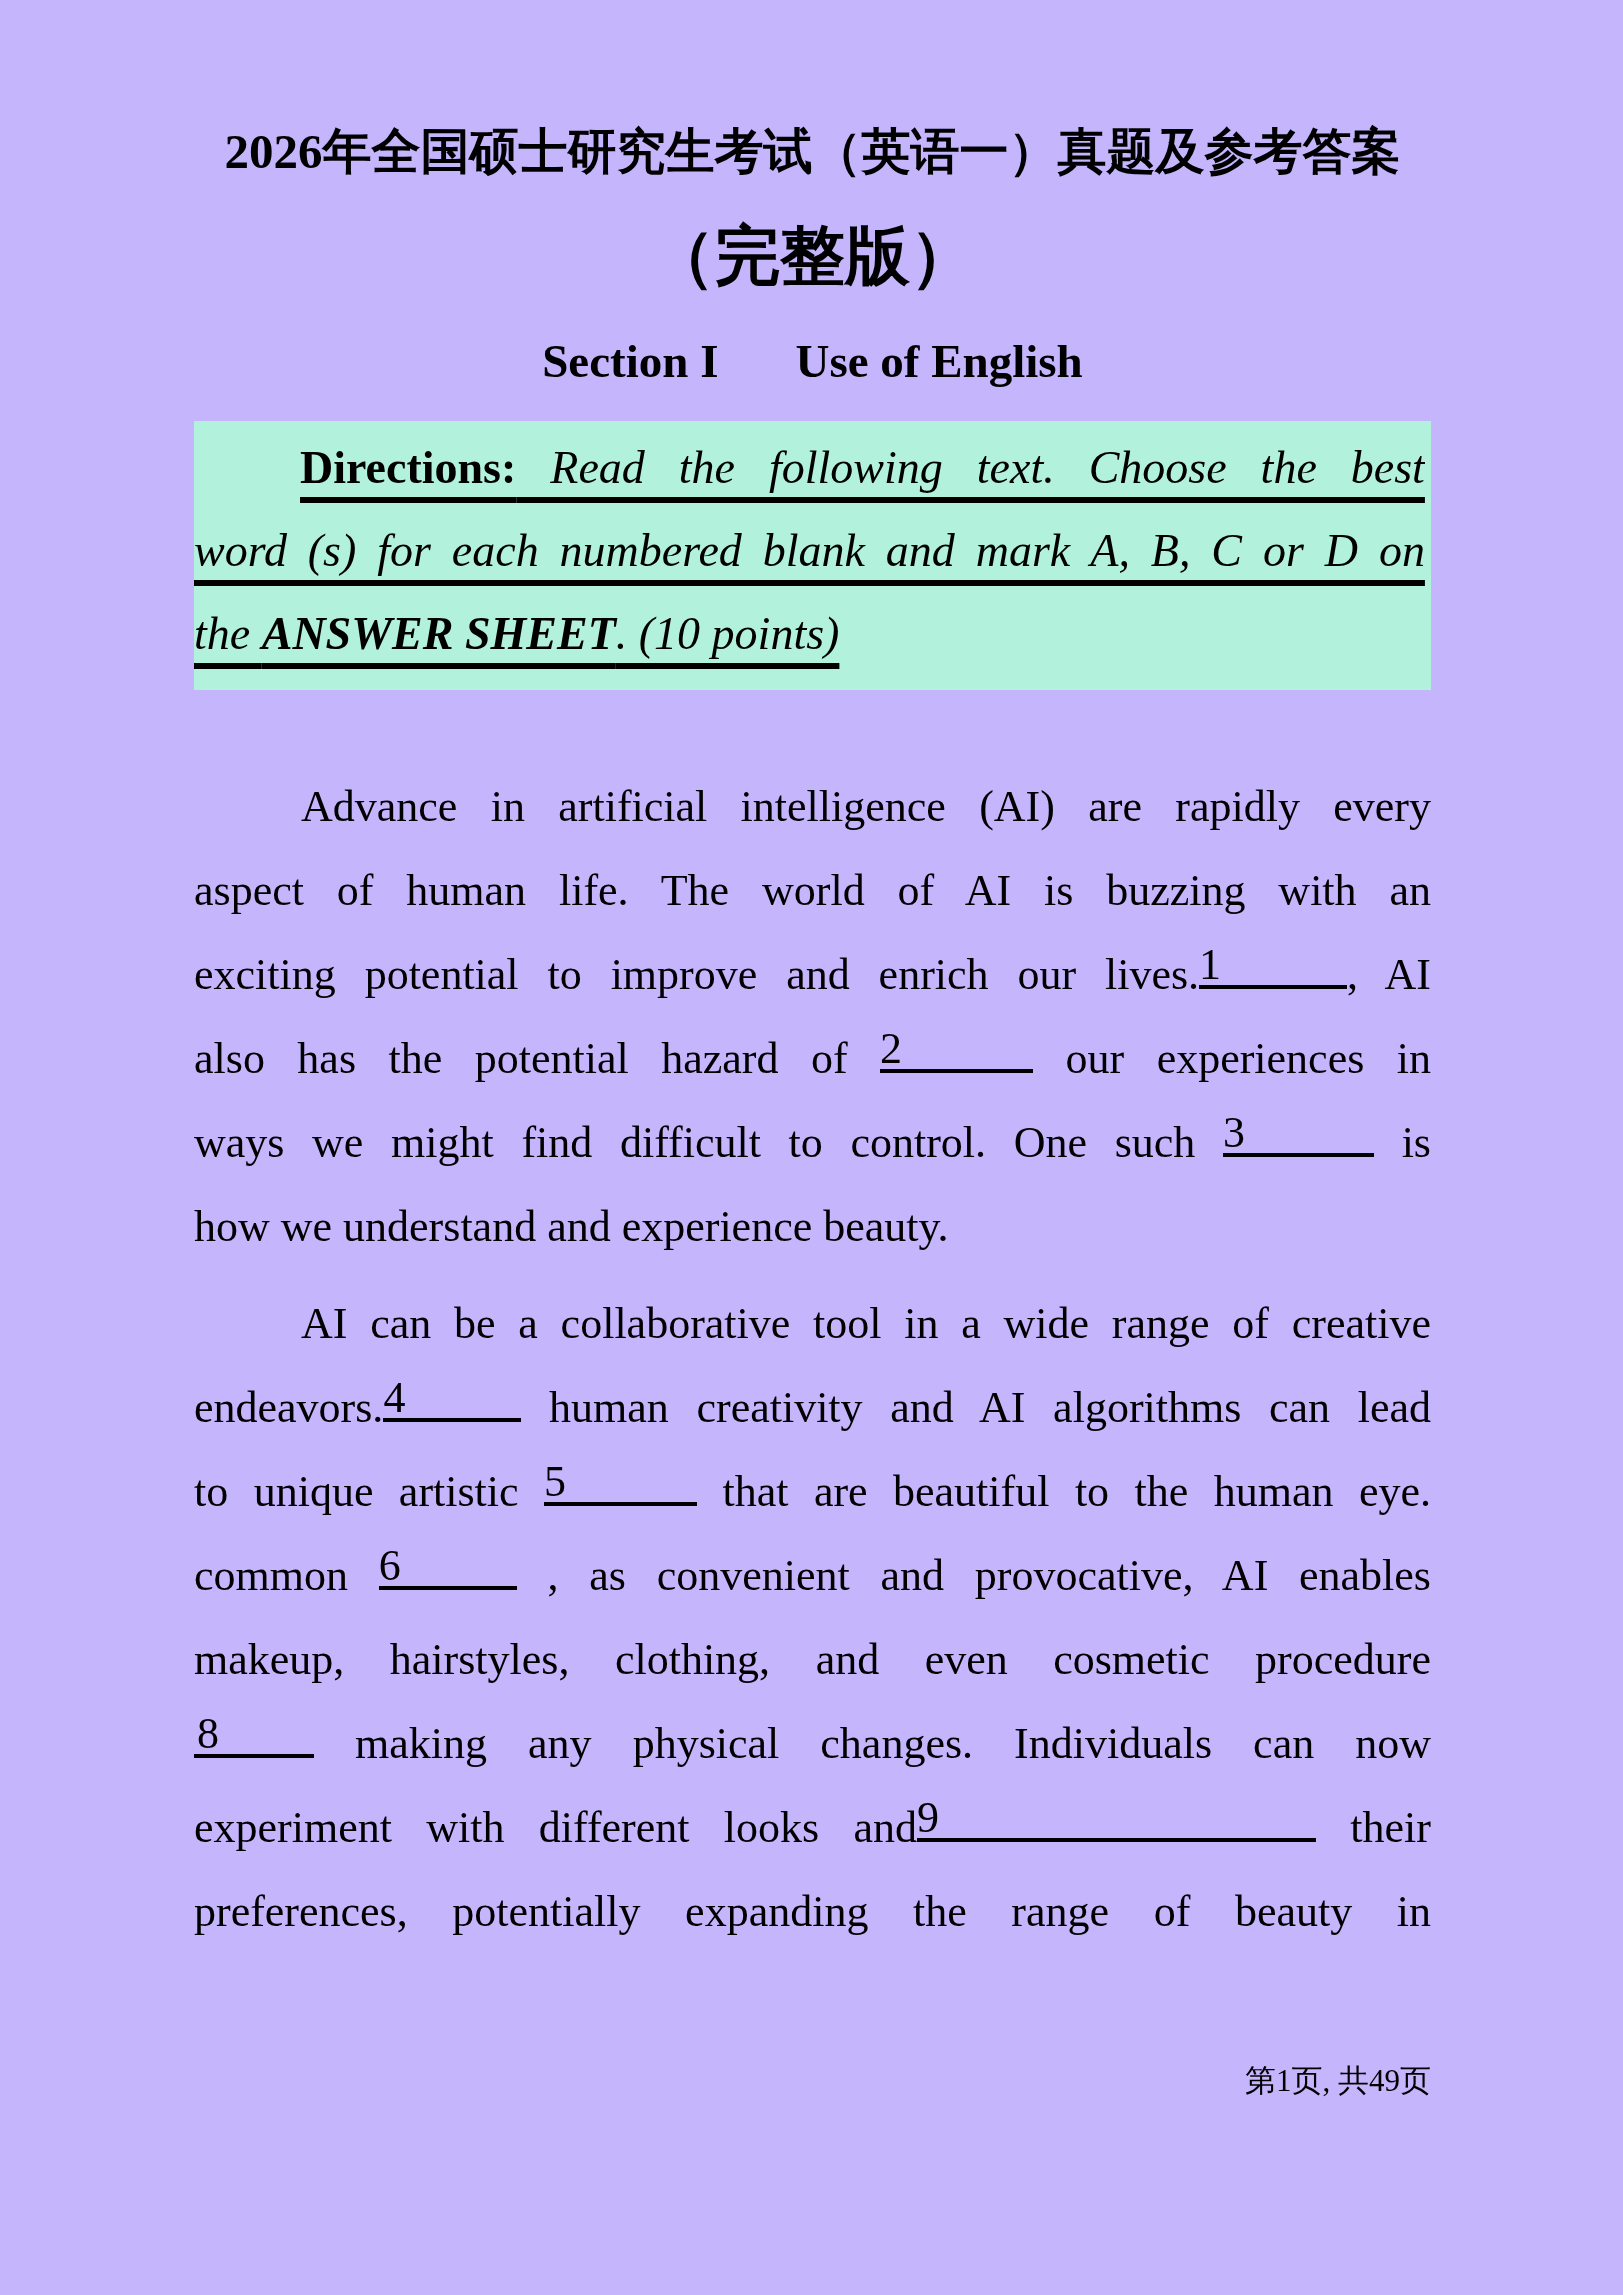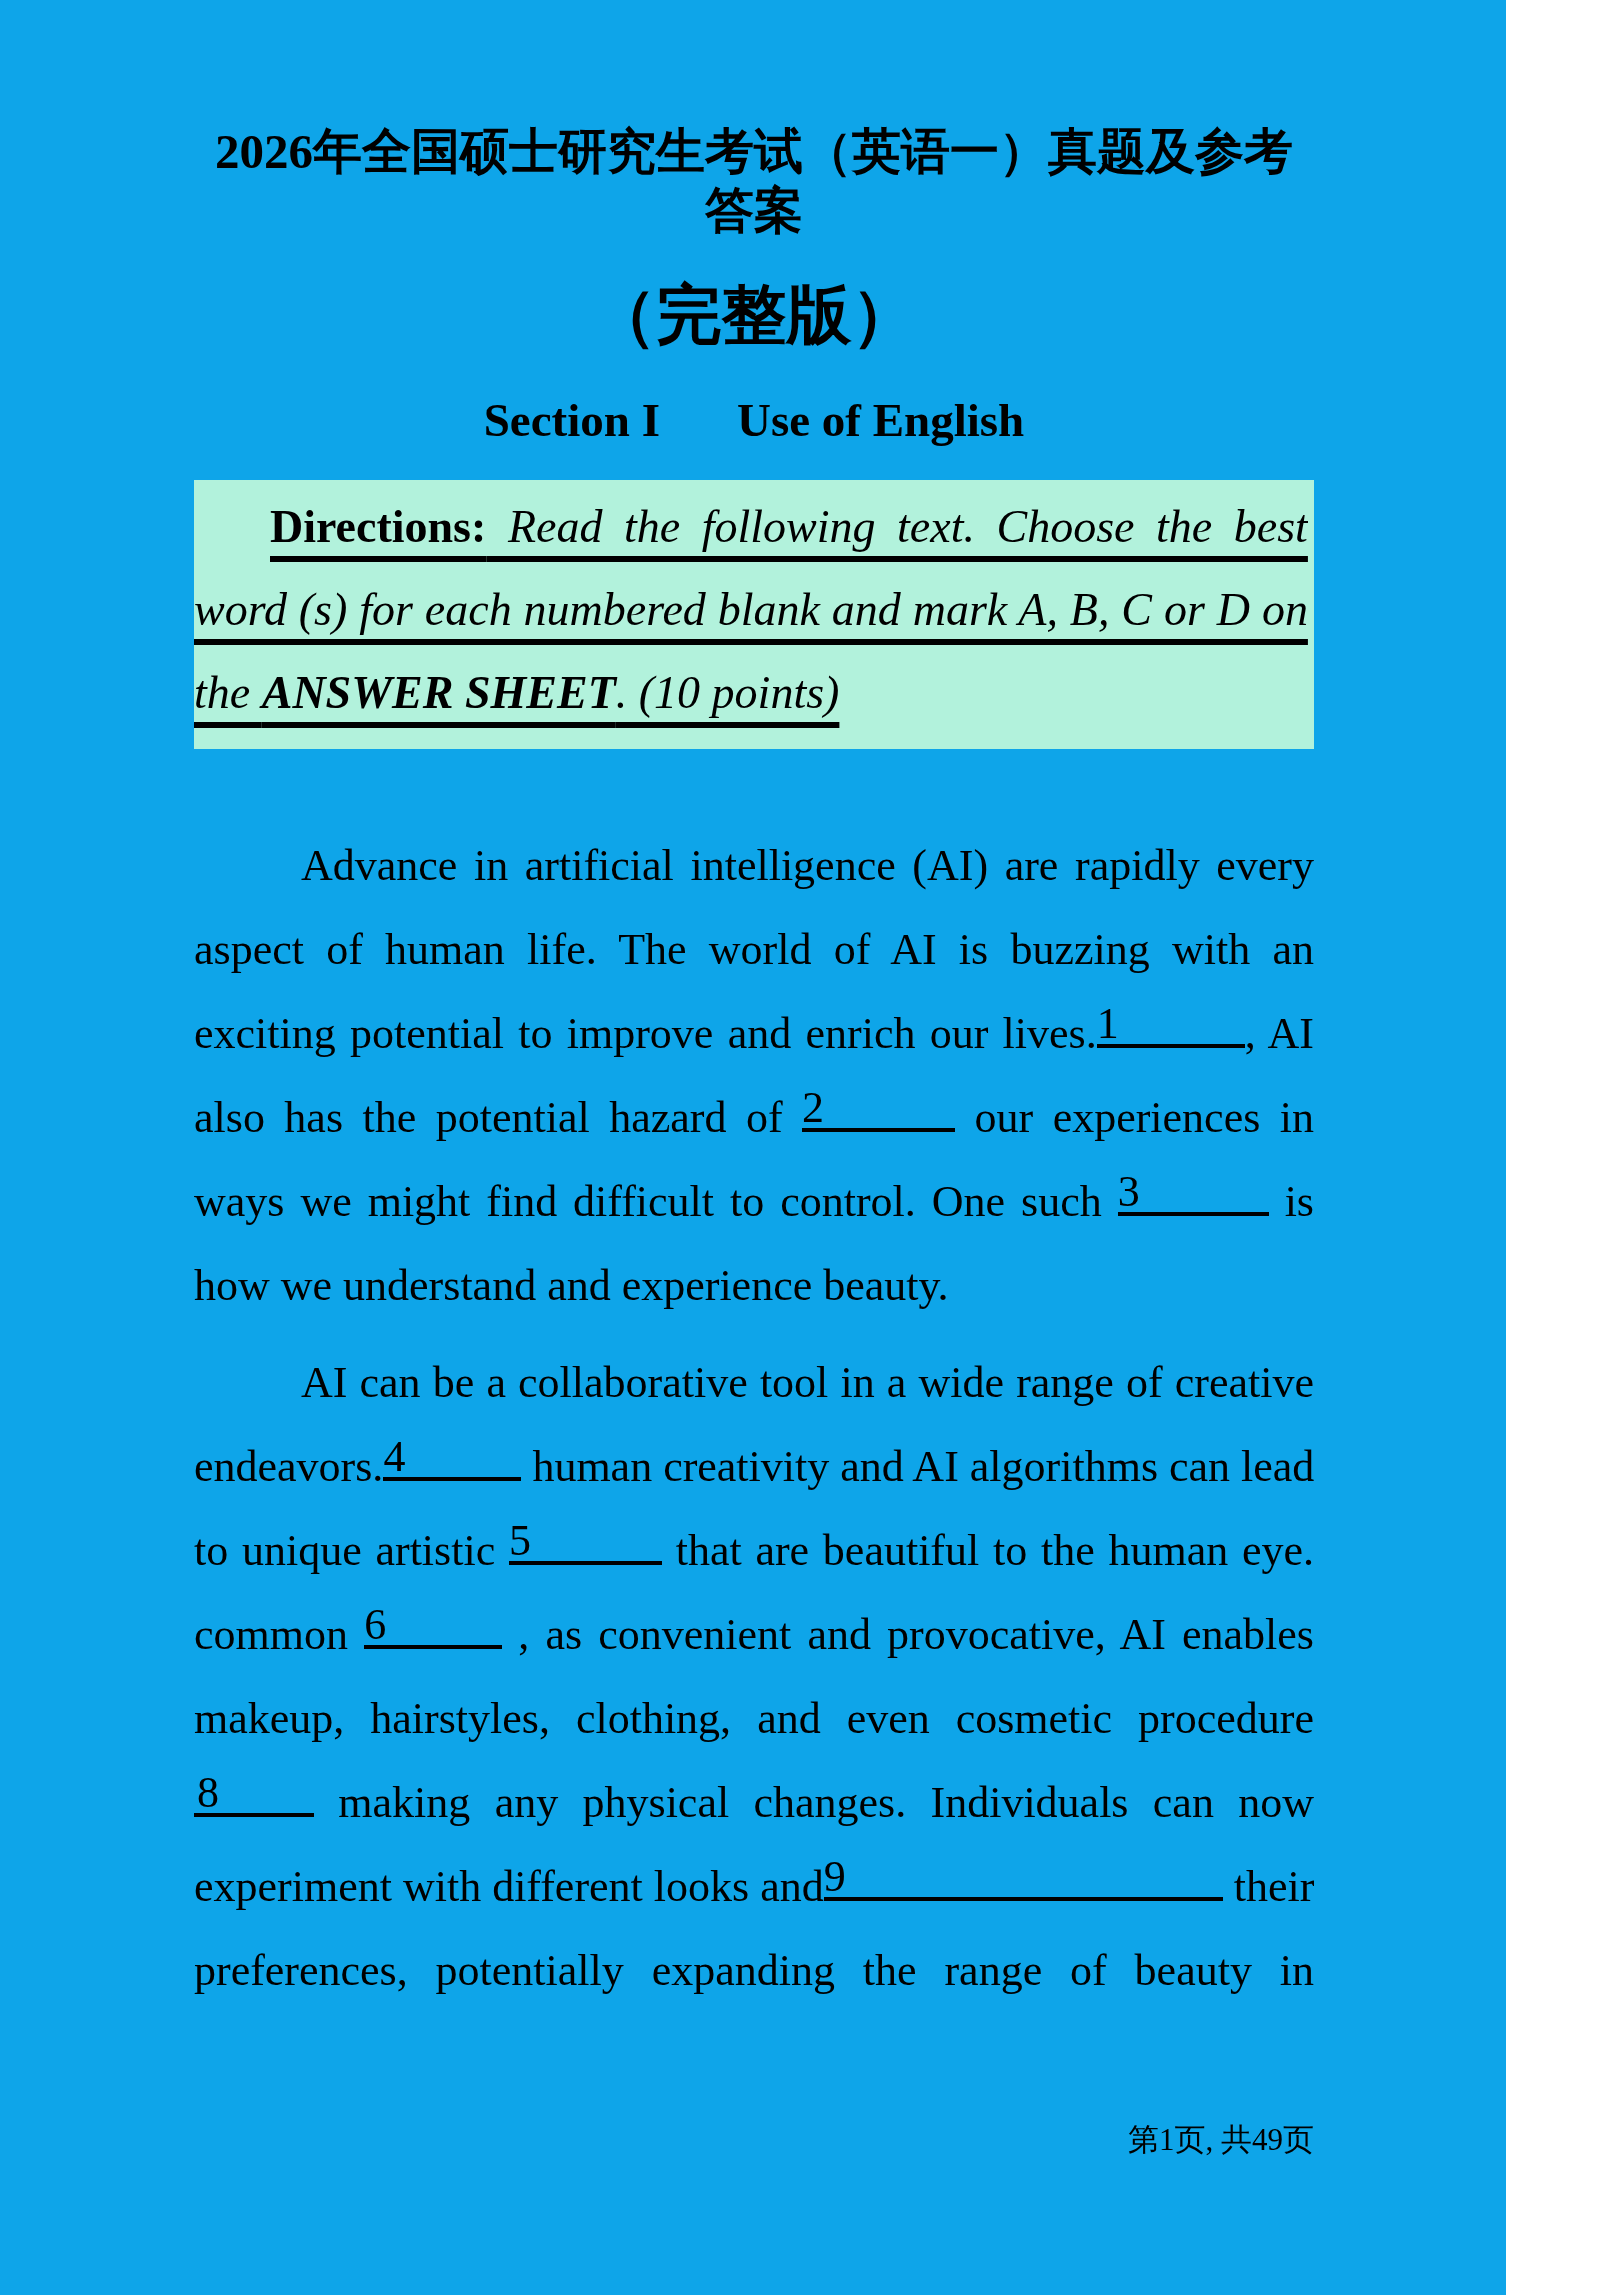--- a/index.html
+++ b/index.html
@@ -1,20 +1,20 @@
 <!DOCTYPE html>
 <html style="font-size:8.2px"><head>
 <meta charset="utf-8">
 <style>
   html, body { margin: 0; padding: 0; background: #ffffff; }
   .page {
     position: relative;
-    width: 1506px;
+    width: 1623px;
     height: 2295px;
-    background: #0ea5e9;
+    background: #c4b5fd;
     color: #000000;
     font-family: "Liberation Serif", "DejaVu Serif", serif;
     overflow: hidden;
   }
   .content { padding: 0 192px 0 194px; }
 
   .title {
     margin: 0;
     padding-top: 122px;
     font-size: 49px;
@@ -51,21 +51,21 @@
   .dline {
     text-align: justify;
     text-align-last: justify;
     white-space: nowrap;
     overflow: hidden;
     text-decoration: underline;
     text-decoration-thickness: 5.6px;
     text-underline-offset: 14.3px;
   }
   .dline.dlast { text-align-last: left; }
-  .d1 { padding-left: 76px; font-family: Liberation Serif, serif; }
+  .d1 { padding-left: 106px; font-family: Liberation Serif, serif; }
   .dlabel { font-weight: 700; font-style: normal; }
   .dbold { font-weight: 700; }
 
   .body-text { margin-top: 75px; }
   .para2 { margin-top: 12.8px; }
   .line {
     font-size: 44px;
     line-height: 84px;
     height: 84px;
     text-align: justify;

